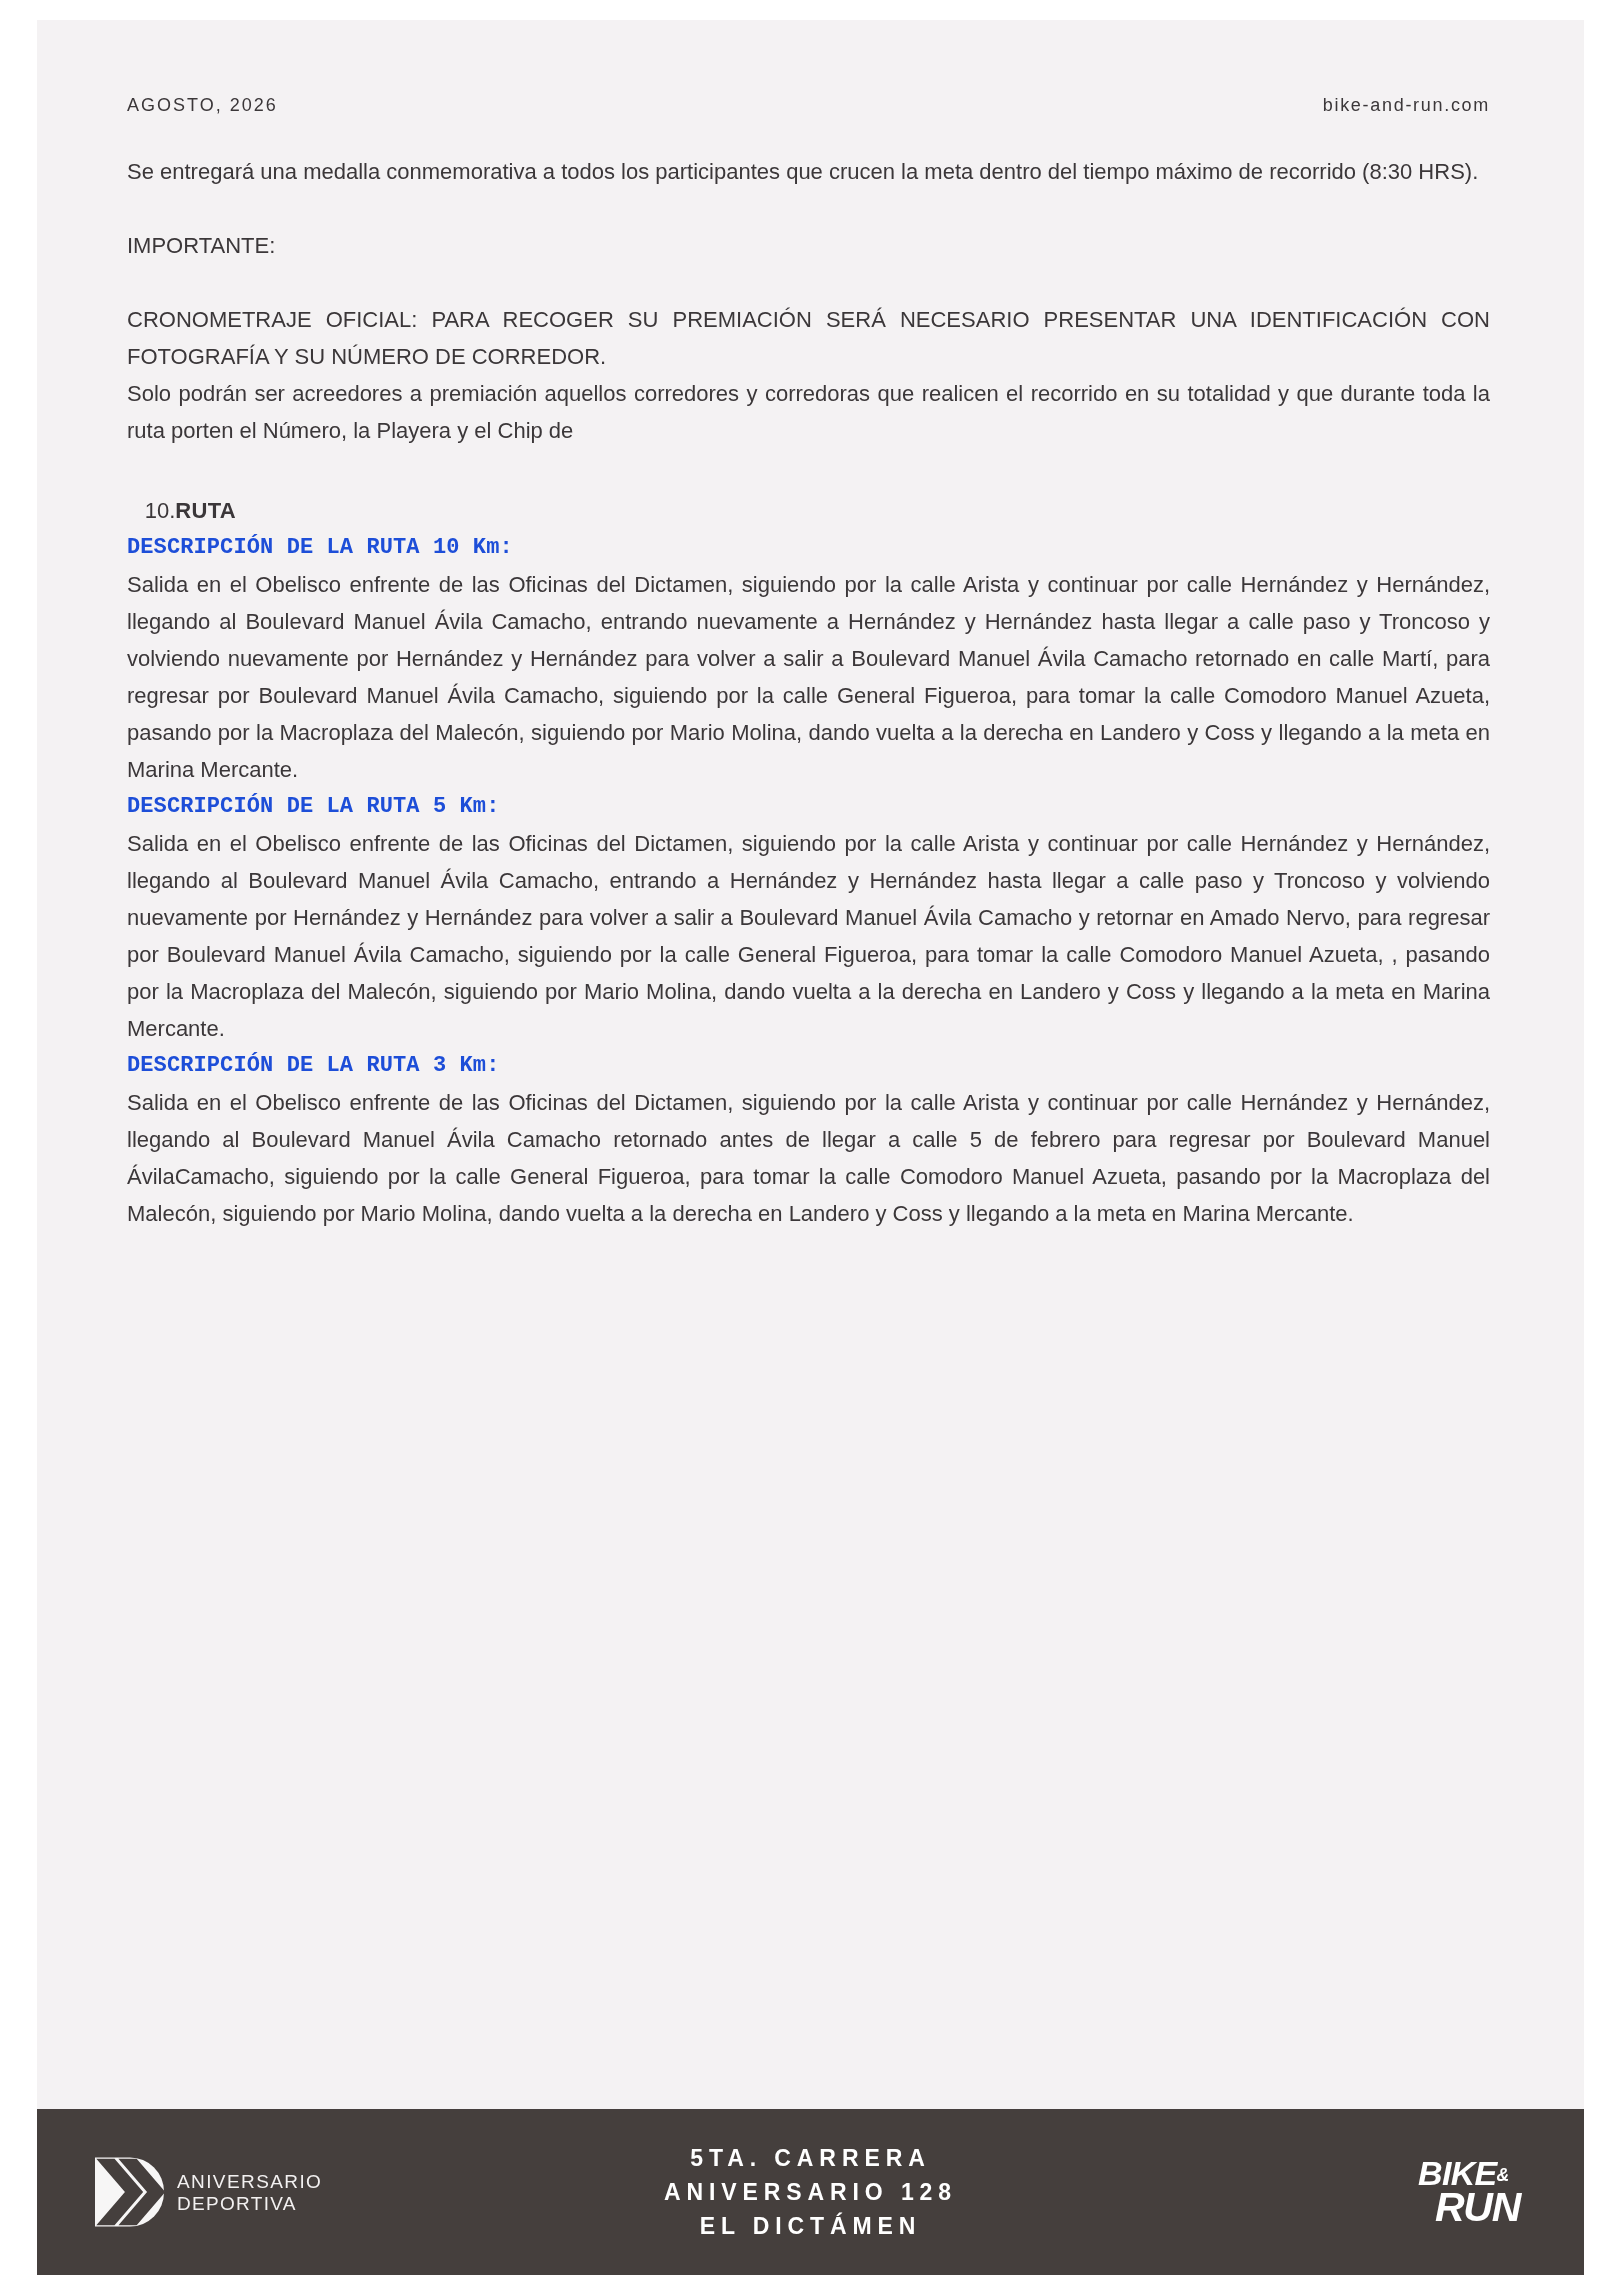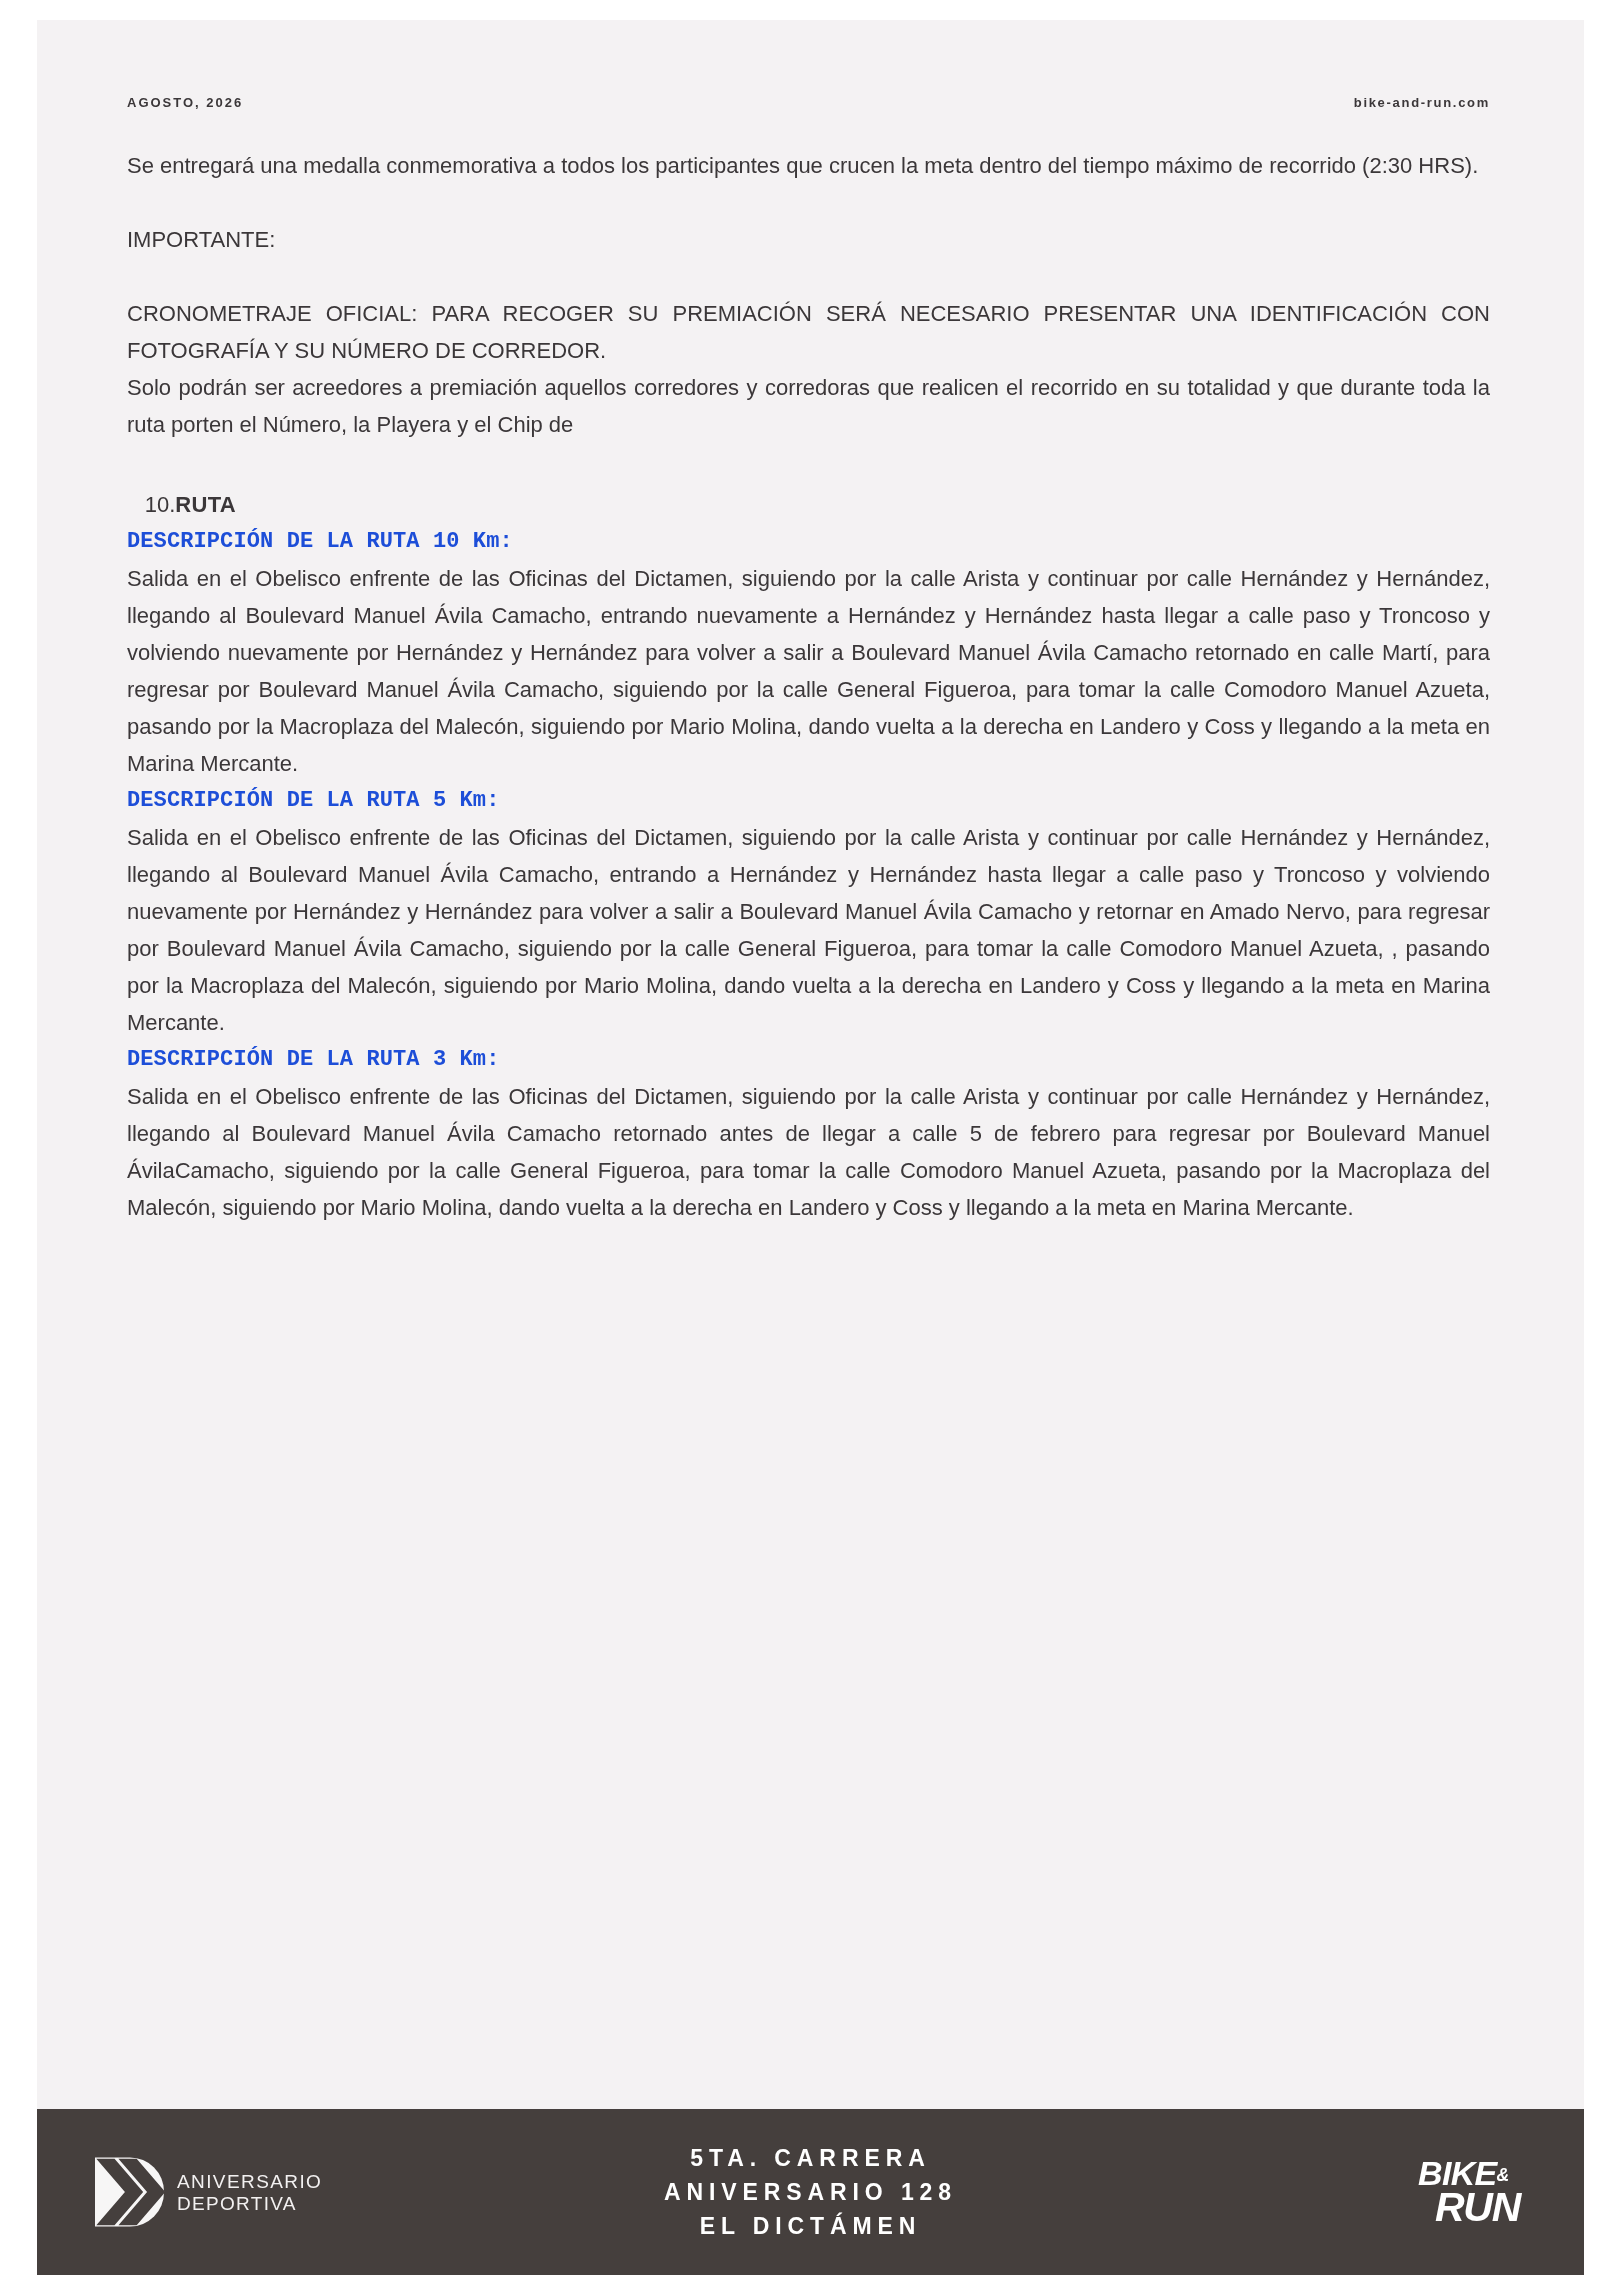--- a/index.html
+++ b/index.html
@@ -31,24 +31,24 @@
     top: 0;
     width: 1363px;    
   }
 
   
   .runhead {
     display: flex;
     justify-content: space-between;
     align-items: baseline;
     padding-top: 75px;
-    font-size: 13px;
+    font-size: 18px;
     letter-spacing: 2px;
     color: #3b3739;
-    font-weight: 700;
+    font-weight: 400;
   }
   .runhead .rh-date { white-space: nowrap; }
   .runhead .rh-site { white-space: nowrap; letter-spacing: 1.7px; }
 
   
   .body-block { margin-top: 37px; }
 
   p.para {
     margin: 0 0 0 0;
     font-size: 22px;
@@ -172,21 +172,21 @@
   <div class="page-inner">
 
     <div class="runhead">
       <span class="rh-date">AGOSTO, 2026</span>
       <span class="rh-site">bike-and-run.com</span>
     </div>
 
     <div class="body-block">
 
 
-      <p class="para">Se entregará una medalla conmemorativa a todos los participantes que crucen la meta dentro del tiempo máximo de recorrido (2:30 HRS).</p>
+      <p class="para">Se entregará una medalla conmemorativa a todos los participantes que crucen la meta dentro del tiempo máximo de recorrido (8:30 HRS).</p>
 
       <p class="para">IMPORTANTE:</p>
 
       <p class="para">CRONOMETRAJE OFICIAL: PARA RECOGER SU PREMIACIÓN SERÁ NECESARIO PRESENTAR UNA IDENTIFICACIÓN CON FOTOGRAFÍA Y SU NÚMERO DE CORREDOR.</p>
 
       <p class="para tight">Solo podrán ser acreedores a premiación aquellos corredores y corredoras que realicen el recorrido en su totalidad y que durante toda la ruta porten el Número, la Playera y el Chip de</p>
 
       <div class="numbered">
         <span class="num">10.</span><span class="lbl">RUTA</span>
       </div>

